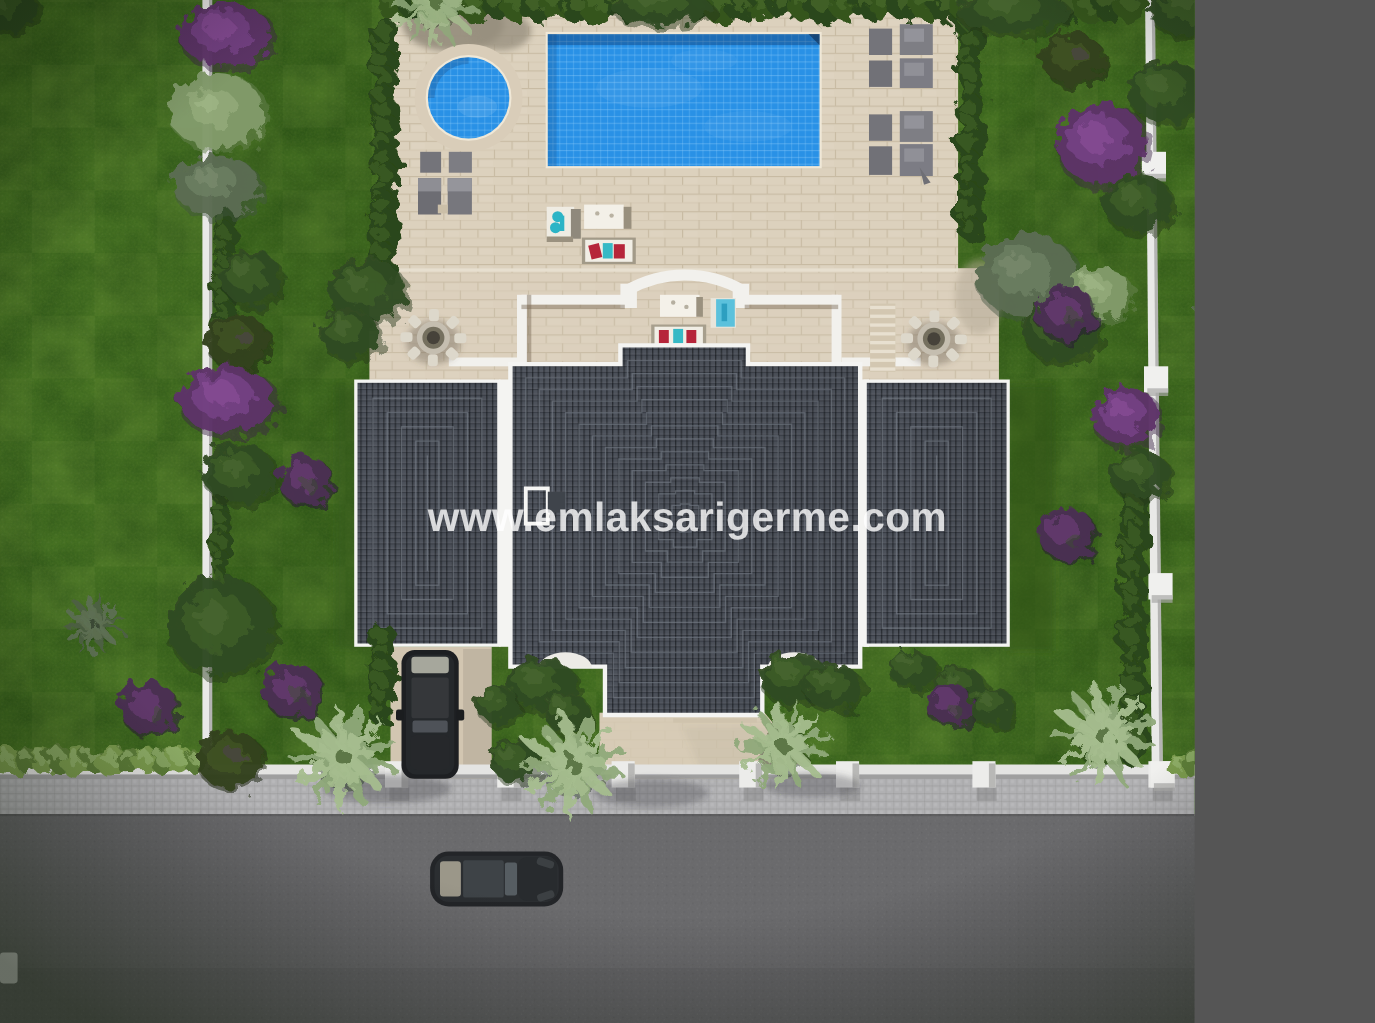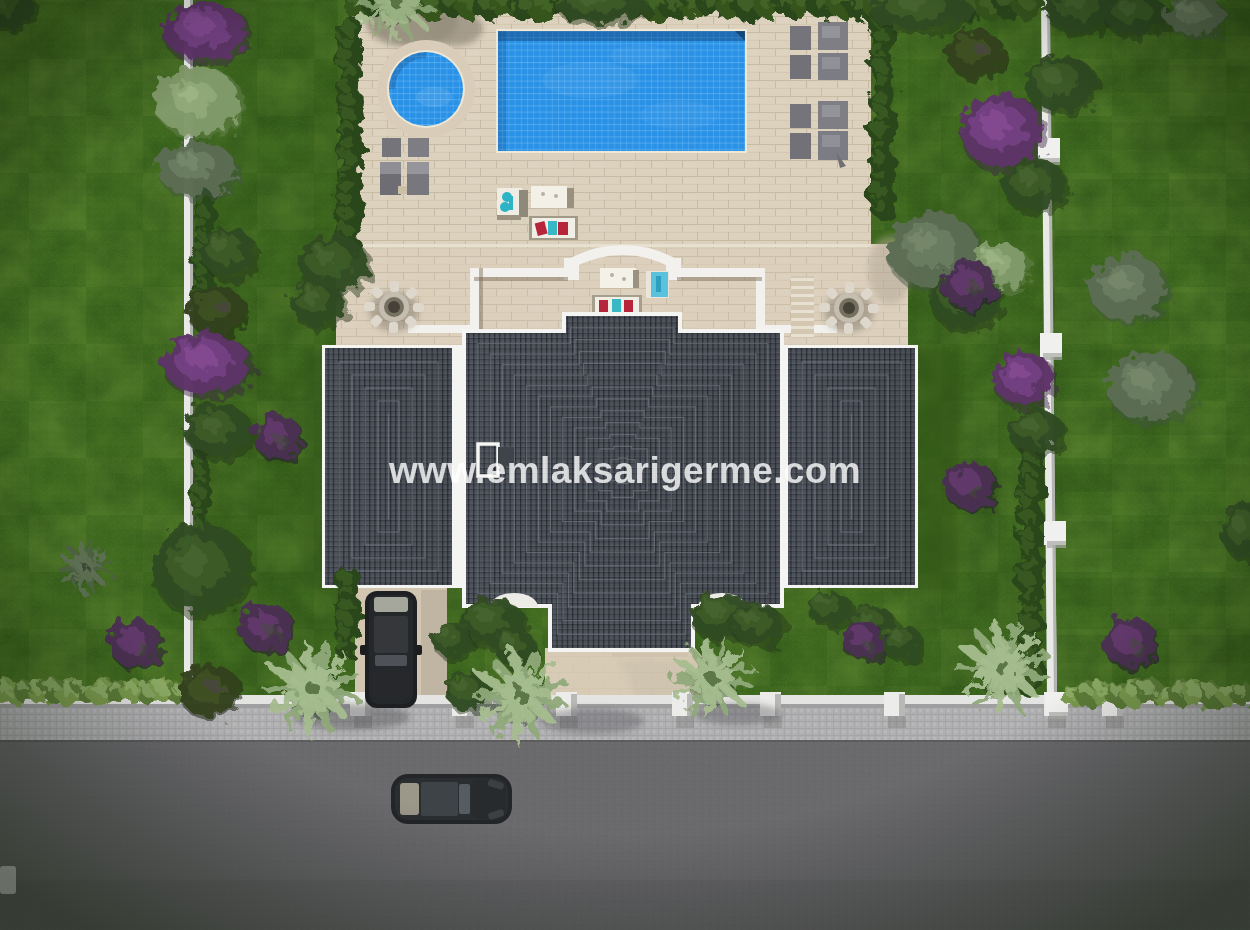--- a/index.html
+++ b/index.html
@@ -1,15 +1,15 @@
 <!DOCTYPE html>
 <html><head><meta charset="utf-8">
 <style>
 html,body{margin:0;padding:0;background:#555;}
-.stage{position:relative;width:1250px;height:930px;overflow:hidden;font-family:"Liberation Sans",sans-serif;}
+.stage{position:relative;width:1086px;height:930px;overflow:hidden;font-family:"Liberation Sans",sans-serif;}
 svg{display:block;}
 </style></head><body>
 <div class="stage">
 <svg width="1250" height="930" viewBox="0 0 1250 930">
 <defs>
 <filter id="rough" x="-20%" y="-20%" width="140%" height="140%">
  <feTurbulence type="fractalNoise" baseFrequency="0.09" numOctaves="2" seed="7" result="n"></feTurbulence>
  <feDisplacementMap in="SourceGraphic" in2="n" scale="19"></feDisplacementMap>
 </filter>
 <filter id="soft" x="-30%" y="-30%" width="160%" height="160%">

